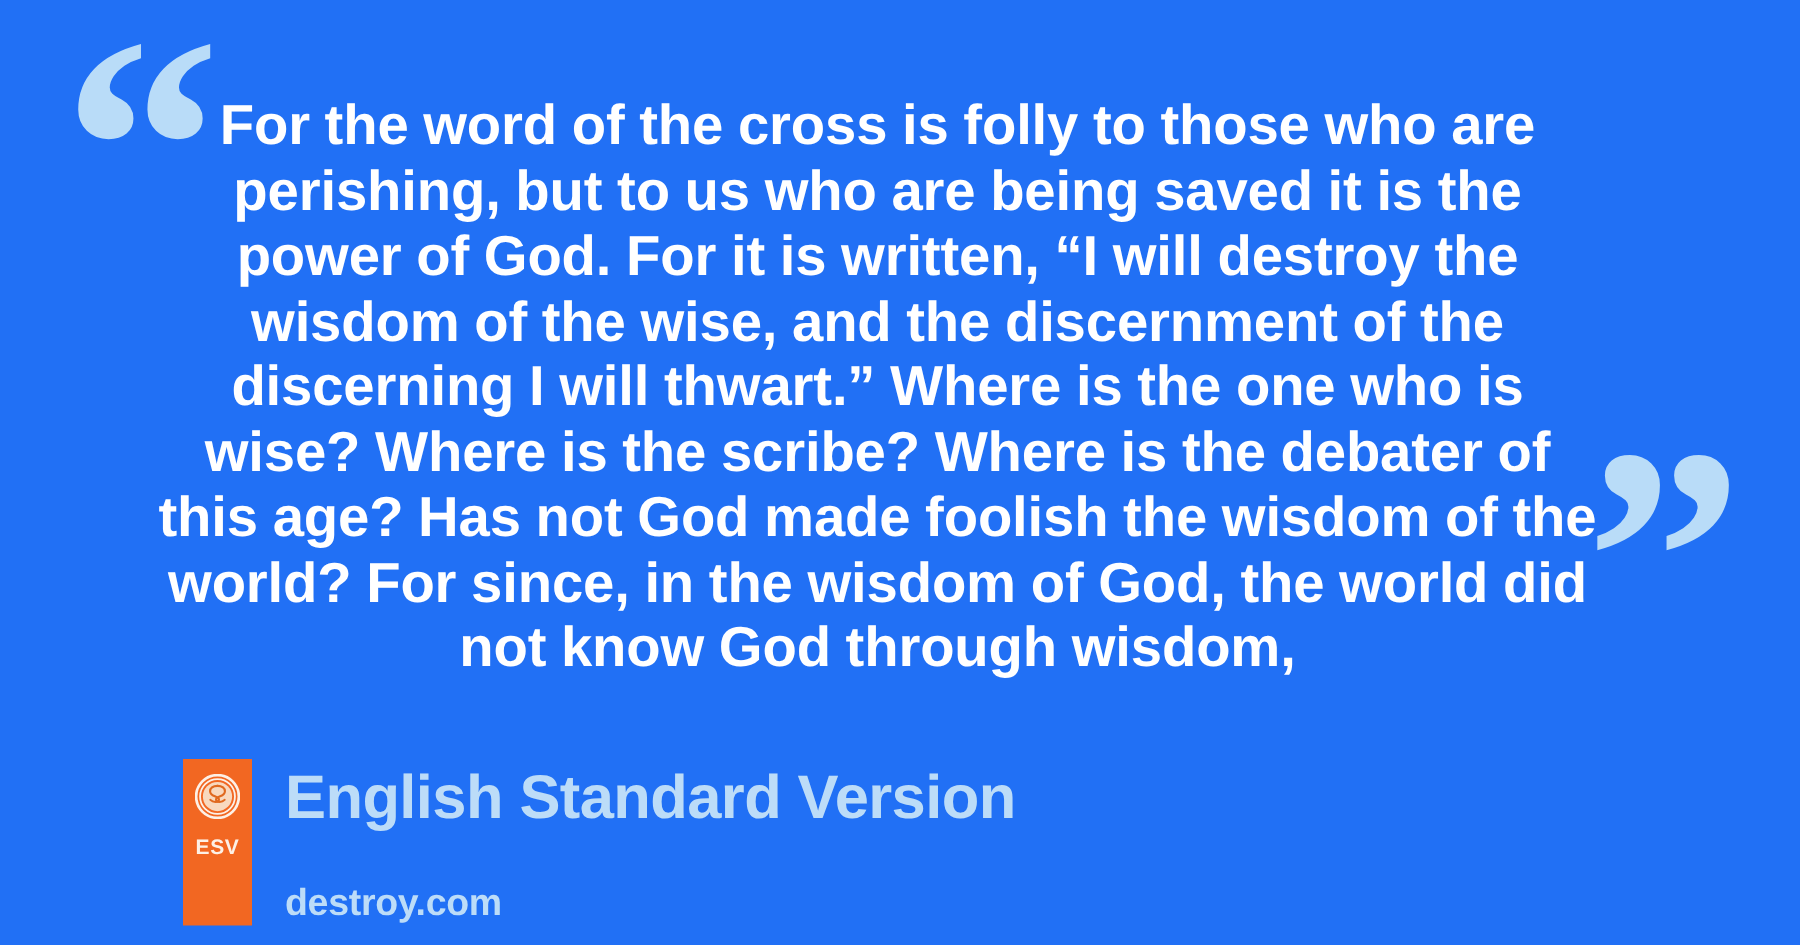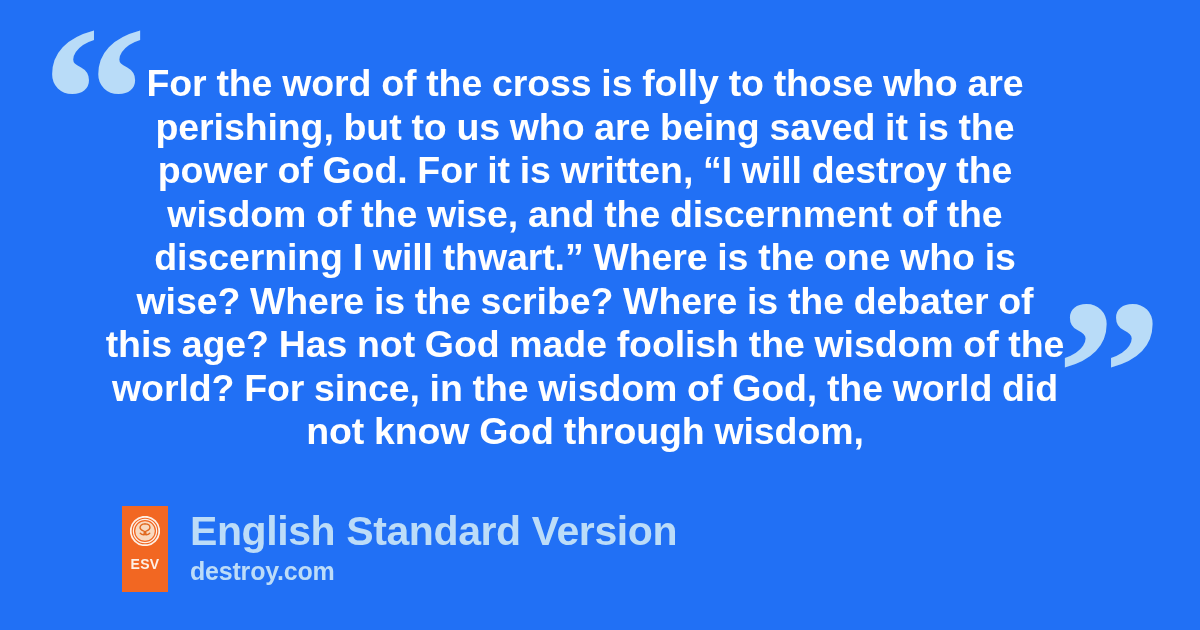--- a/index.html
+++ b/index.html
@@ -68,21 +68,21 @@
     left: 122px;
     top: 506px;
     display: flex;
     align-items: flex-start;
     gap: 22px;
   }
 
   .logo-badge {
     position: relative;
     width: 46px;
-    height: 86px;
+    height: 111px;
     background: #f26722;
     display: flex;
     flex-direction: column;
     align-items: center;
     justify-content: flex-start;
     padding-top: 10px;
     box-sizing: border-box;
     flex: 0 0 auto;
   }
 
@@ -100,20 +100,21 @@
     font-weight: 700;
     letter-spacing: 0.4px;
     line-height: 1;
   }
 
   .footer-text {
     display: flex;
     flex-direction: column;
     justify-content: flex-start;
     padding-top: 2px;
+    gap: 31px;
   }
 
   .version-name {
     margin: 0;
     color: #bcdcf8;
     font-family: "Liberation Sans", sans-serif;
     font-size: 41px;
     font-weight: 700;
     line-height: 47px;
     letter-spacing: -0.4px;

